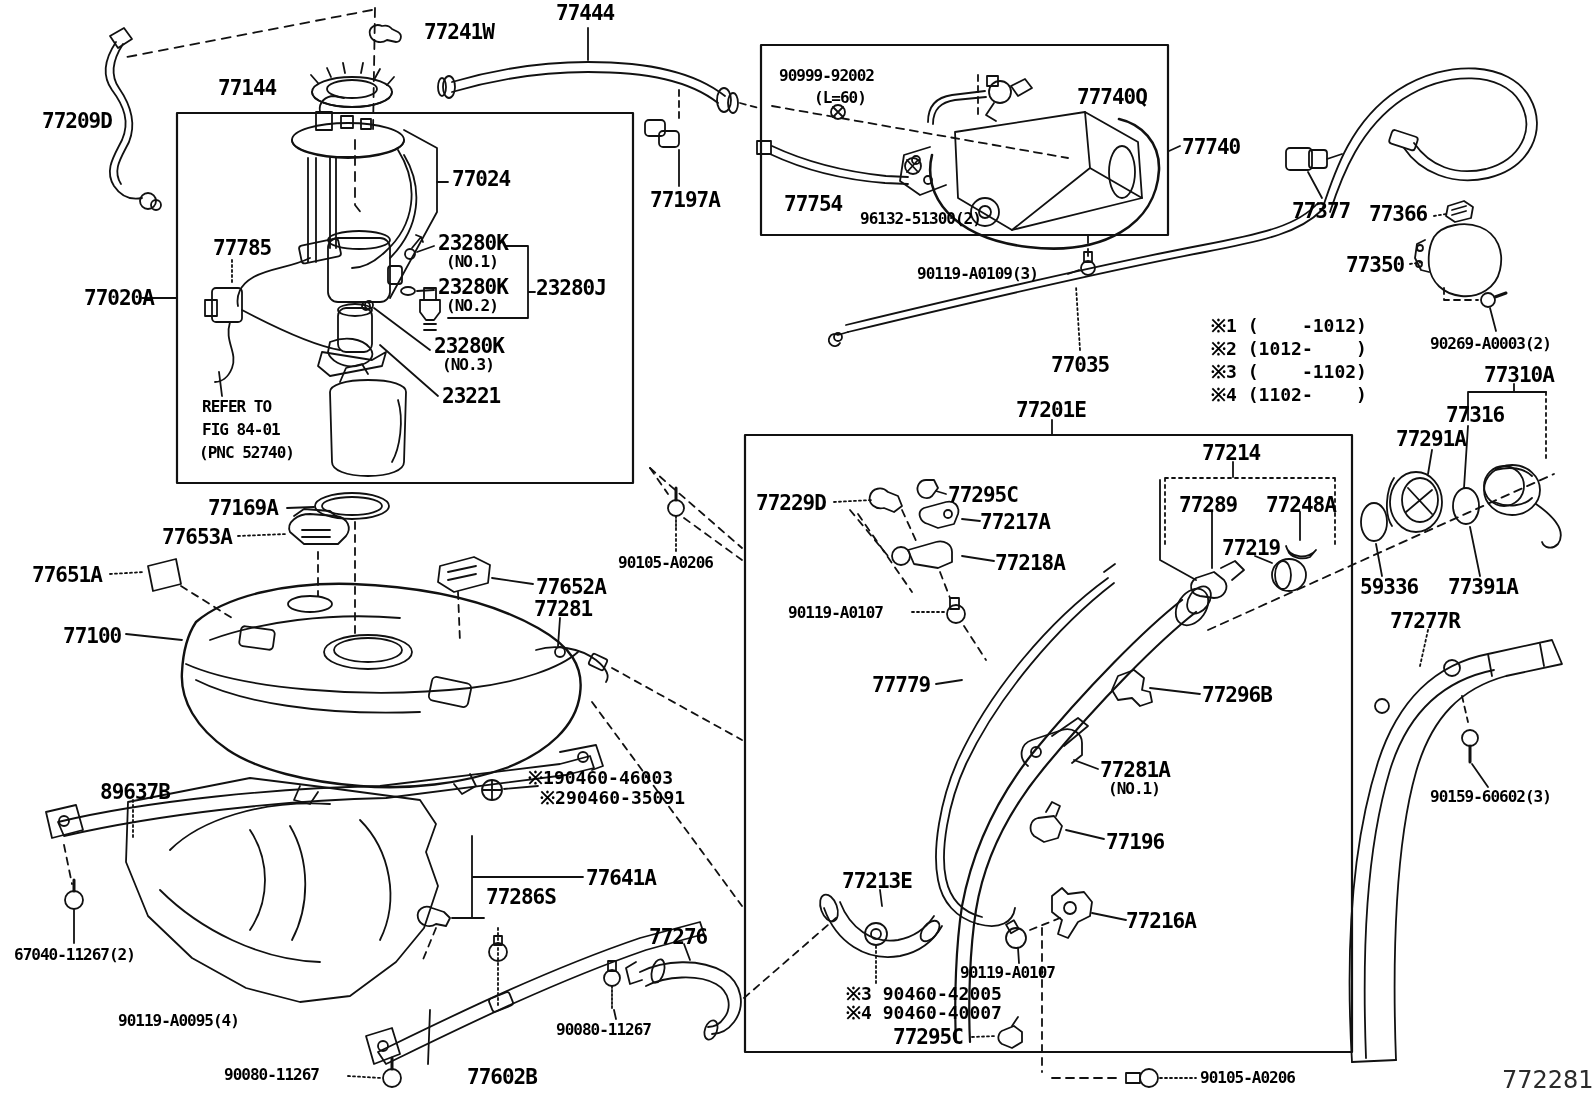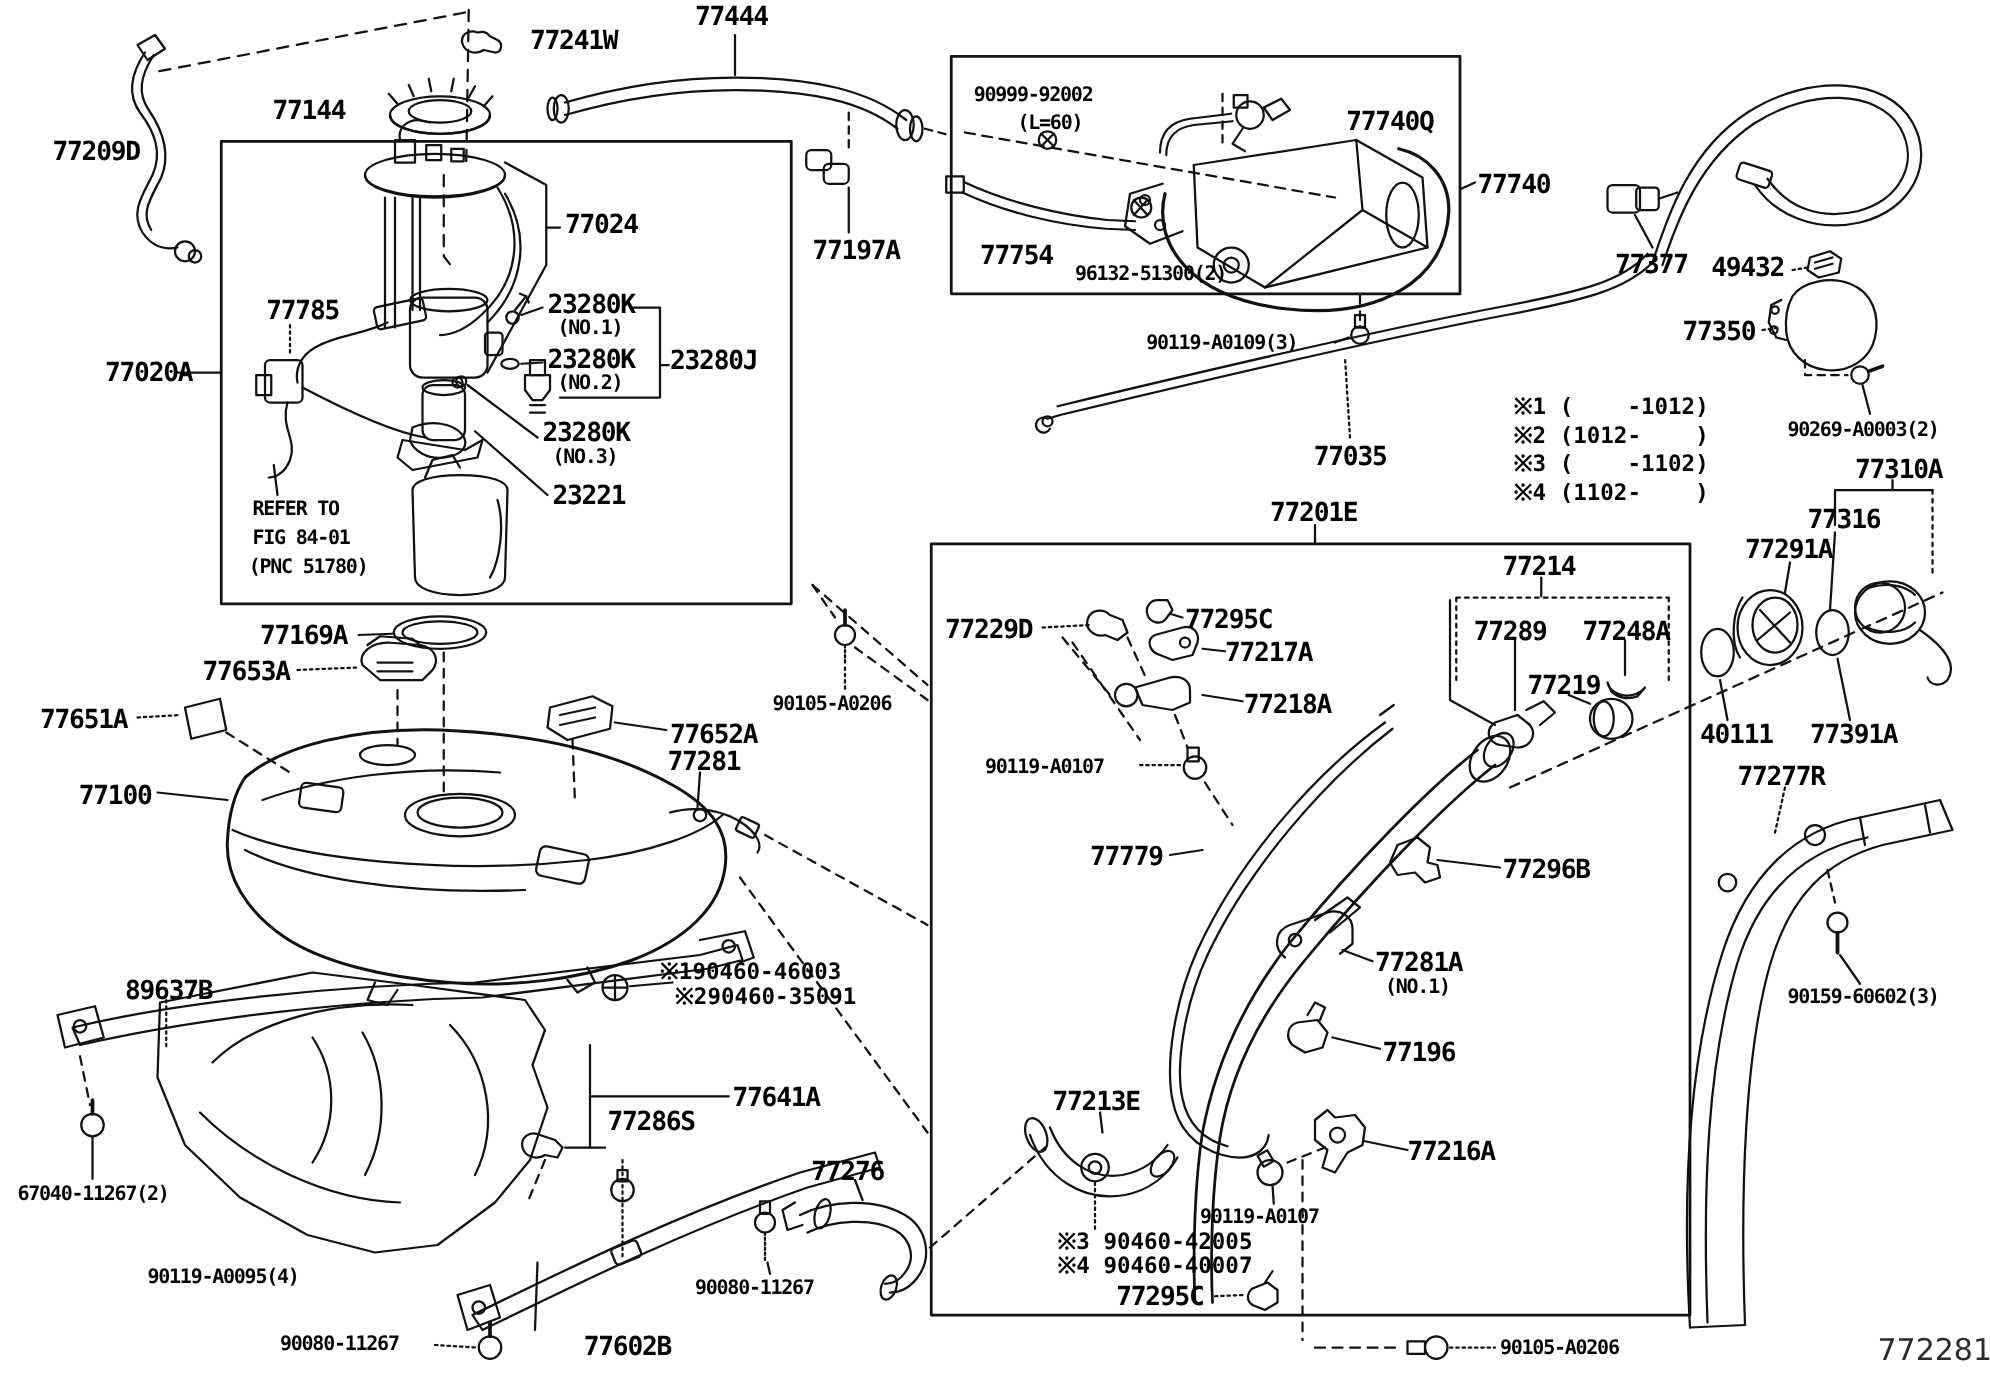--- a/index.html
+++ b/index.html
@@ -471,21 +471,21 @@
 <div class="lbl sm" style="left:446px;top:254px">(NO.1)</div>
 <div class="lbl" style="left:438px;top:276px">23280K</div>
 <div class="lbl sm" style="left:446px;top:298px">(NO.2)</div>
 <div class="lbl" style="left:536px;top:277px">23280J</div>
 <div class="lbl" style="left:434px;top:335px">23280K</div>
 <div class="lbl sm" style="left:442px;top:357px">(NO.3)</div>
 <div class="lbl" style="left:442px;top:385px">23221</div>
 
 <div class="lbl sm" style="left:202px;top:399px">REFER TO</div>
 <div class="lbl sm" style="left:202px;top:422px">FIG 84-01</div>
-<div class="lbl sm" style="left:199px;top:445px">(PNC 51780)</div>
+<div class="lbl sm" style="left:199px;top:445px">(PNC 52740)</div>
 
 <div class="lbl" style="left:208px;top:497px">77169A</div>
 <div class="lbl" style="left:162px;top:526px">77653A</div>
 <div class="lbl" style="left:32px;top:564px">77651A</div>
 <div class="lbl" style="left:63px;top:625px">77100</div>
 <div class="lbl" style="left:536px;top:576px">77652A</div>
 <div class="lbl" style="left:534px;top:598px">77281</div>
 <div class="lbl sm" style="left:618px;top:555px">90105-A0206</div>
 
 <div class="lbl" style="left:100px;top:781px">89637B</div>
@@ -502,33 +502,33 @@
 
 <div class="lbl sm" style="left:779px;top:68px">90999-92002</div>
 <div class="lbl sm" style="left:814px;top:90px">(L=60)</div>
 <div class="lbl" style="left:1077px;top:86px">77740Q</div>
 <div class="lbl" style="left:784px;top:193px">77754</div>
 <div class="lbl sm" style="left:860px;top:211px">96132-51300(2)</div>
 <div class="lbl" style="left:1182px;top:136px">77740</div>
 <div class="lbl sm" style="left:917px;top:266px">90119-A0109(3)</div>
 <div class="lbl" style="left:1051px;top:354px">77035</div>
 <div class="lbl" style="left:1292px;top:200px">77377</div>
-<div class="lbl" style="left:1369px;top:203px">49432</div>
+<div class="lbl" style="left:1369px;top:203px">77366</div>
 <div class="lbl" style="left:1346px;top:254px">77350</div>
 <div class="lbl sm" style="left:1430px;top:336px">90269-A0003(2)</div>
 
 <div class="lbl nt" style="left:1211px;top:317px">※1 (    -1012)</div>
 <div class="lbl nt" style="left:1211px;top:340px">※2 (1012-    )</div>
 <div class="lbl nt" style="left:1211px;top:363px">※3 (    -1102)</div>
 <div class="lbl nt" style="left:1211px;top:386px">※4 (1102-    )</div>
 
 <div class="lbl" style="left:1484px;top:364px">77310A</div>
 <div class="lbl" style="left:1446px;top:404px">77316</div>
 <div class="lbl" style="left:1396px;top:428px">77291A</div>
-<div class="lbl" style="left:1360px;top:576px">40111</div>
+<div class="lbl" style="left:1360px;top:576px">59336</div>
 <div class="lbl" style="left:1448px;top:576px">77391A</div>
 <div class="lbl" style="left:1390px;top:610px">77277R</div>
 <div class="lbl sm" style="left:1430px;top:789px">90159-60602(3)</div>
 
 <div class="lbl" style="left:1016px;top:399px">77201E</div>
 <div class="lbl" style="left:1202px;top:442px">77214</div>
 <div class="lbl" style="left:1179px;top:494px">77289</div>
 <div class="lbl" style="left:1266px;top:494px">77248A</div>
 <div class="lbl" style="left:1222px;top:537px">77219</div>
 <div class="lbl" style="left:756px;top:492px">77229D</div>

